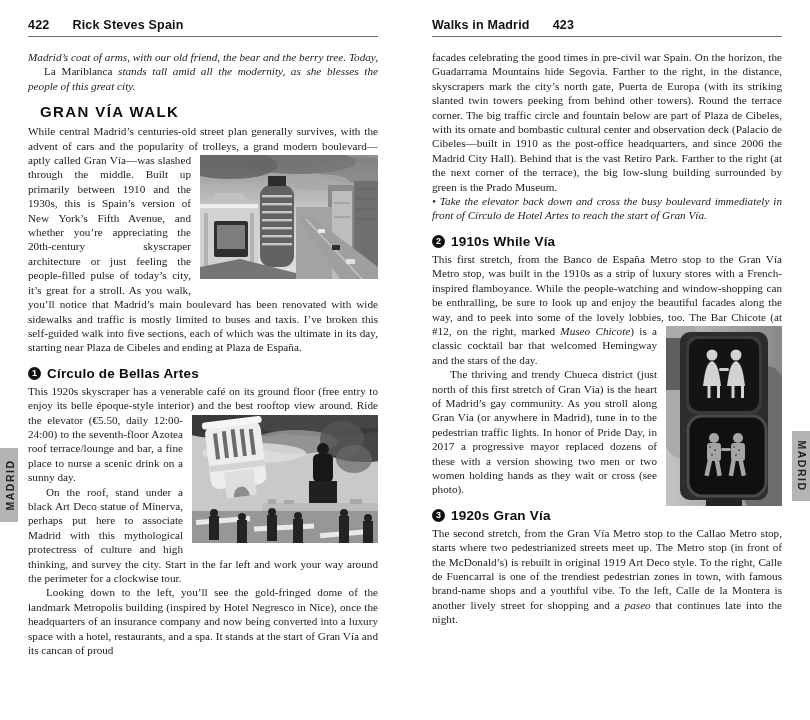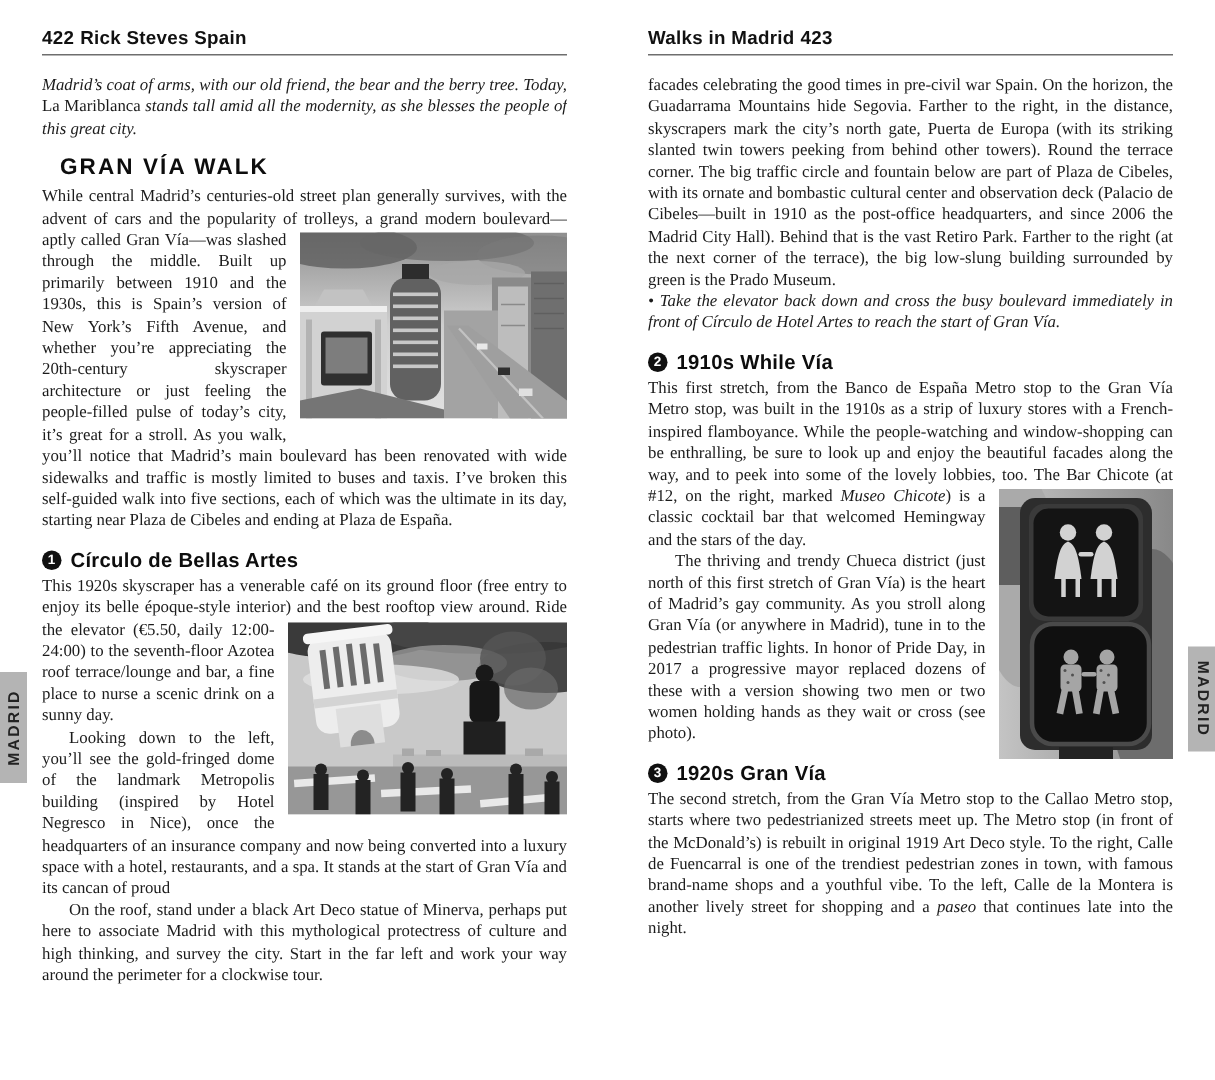--- a/index.html
+++ b/index.html
@@ -1,27 +1,27 @@
 <!DOCTYPE html>
 <html lang="en"><head>
 <meta charset="utf-8">
 <style>
   html,body{margin:0;padding:0;}
   body{width:810px;height:720px;position:relative;overflow:hidden;background:#ffffff;
        font-family:"Liberation Serif",serif;color:#1b1b1b;}
   .page{position:absolute;top:18px;width:350px;height:694px;overflow:hidden;}
   .page-left{left:28px;}
   .page-right{left:432px;}
-  .runhead{display:flex;gap:4px;font-family:"Liberation Sans",sans-serif;font-weight:700;
+  .runhead{display:flex;gap:23px;font-family:"Liberation Sans",sans-serif;font-weight:700;
            font-size:12.5px;letter-spacing:.2px;color:#111;}
   .page-right .runhead{}
   .rule{border-bottom:1.5px solid #6e6e6e;margin-top:4px;margin-bottom:13px;}
   p.body{margin:0;font-size:11.2px;line-height:14.4px;text-align:justify;hyphens:auto;}
   .italic{font-style:italic;}
-  .roman{font-style:normal;}
+  .roman{font-style:normal;margin-left:16px;}
   .intro{margin-bottom:7px;}
   .indent{text-indent:18px;}
   .direction{font-style:italic;margin-top:1px;}
   .walk-title{font-family:"Liberation Sans",sans-serif;font-weight:700;font-size:15px;
               letter-spacing:1.4px;margin:10px 0 4px 12px;color:#0d0d0d;}
   .sec-head{font-family:"Liberation Sans",sans-serif;font-weight:700;font-size:13.5px;
             letter-spacing:.2px;margin:11px 0 3px 0;display:flex;align-items:center;gap:6px;color:#0d0d0d;}
   .numdot{width:13px;height:13px;border-radius:50%;background:#101010;color:#fff;
           font-family:"Liberation Sans",sans-serif;font-weight:700;font-size:9px;
           display:inline-flex;align-items:center;justify-content:center;flex:0 0 auto;}
@@ -161,22 +161,22 @@
         <circle cx="106" cy="101" r="4"></circle>
             <rect x="101" y="104" width="10" height="24"></rect>
         <circle cx="152" cy="98" r="4"></circle>
             <rect x="147" y="101" width="10" height="27"></rect>
         <circle cx="176" cy="103" r="4"></circle>
             <rect x="171" y="106" width="10" height="22"></rect>
       </g>
     </svg>
       </span><span>view around. Ride the elevator (€5.50, daily 12:00-24:00) to the seventh-floor Azotea roof terrace/lounge and bar, a fine place to nurse a scenic drink on a sunny day.</span></p>
 
+  <p class="body indent">On the roof, stand under a black Art Deco statue of Minerva, perhaps put here to associate Madrid with this mythological protectress of culture and high thinking, and survey the city. Start in the far left and work your way around the perimeter for a clockwise tour.</p>
   <p class="body indent">Looking down to the left, you’ll see the gold-fringed dome of the landmark Metropolis building (inspired by Hotel Negresco in Nice), once the headquarters of an insurance company and now being converted into a luxury space with a hotel, restaurants, and a spa. It stands at the start of Gran Vía and its cancan of proud</p>
-  <p class="body indent">On the roof, stand under a black Art Deco statue of Minerva, perhaps put here to associate Madrid with this mythological protectress of culture and high thinking, and survey the city. Start in the far left and work your way around the perimeter for a clockwise tour.</p>
 </div>
 
 <div class="page page-right">
   <div class="runhead">
     <span>Walks in Madrid</span>
     <span>423</span>
   </div>
   <div class="rule"></div>
 
   <p class="body">facades celebrating the good times in pre-civil war Spain. On the horizon, the Guadarrama Mountains hide Segovia. Farther to the right, in the distance, skyscrapers mark the city’s north gate, Puerta de Europa (with its striking slanted twin towers peeking from behind other towers). Round the terrace corner. The big traffic circle and fountain below are part of Plaza de Cibeles, with its ornate and bombastic cultural center and observation deck (Palacio de Cibeles—built in 1910 as the post-office headquarters, and since 2006 the Madrid City Hall). Behind that is the vast Retiro Park. Farther to the right (at the next corner of the terrace), the big low-slung building surrounded by green is the Prado Museum.</p>

